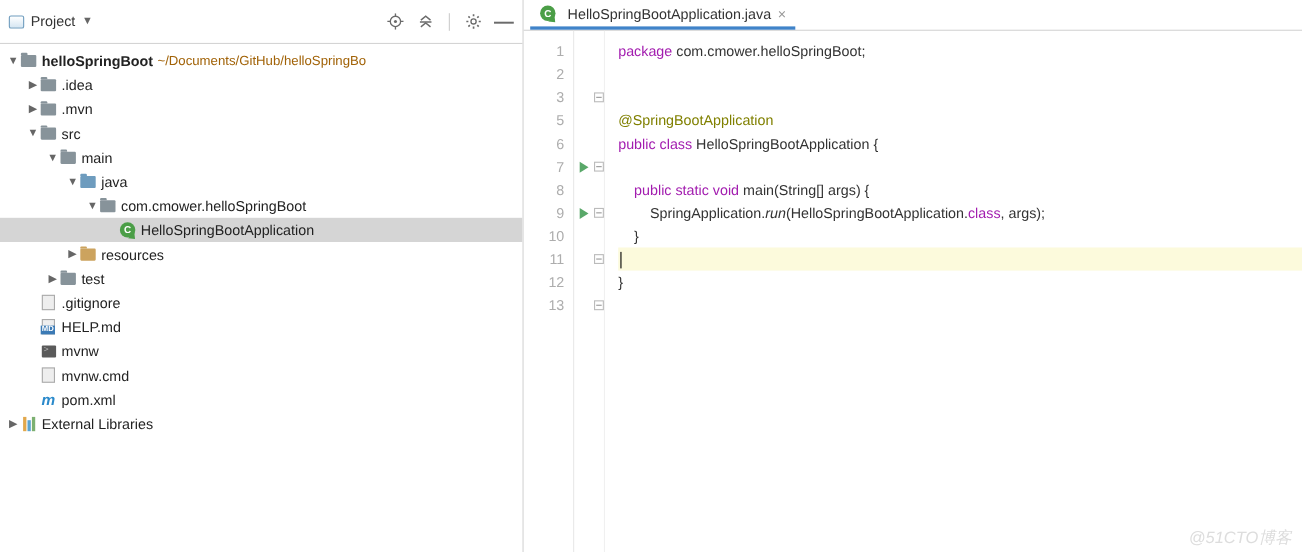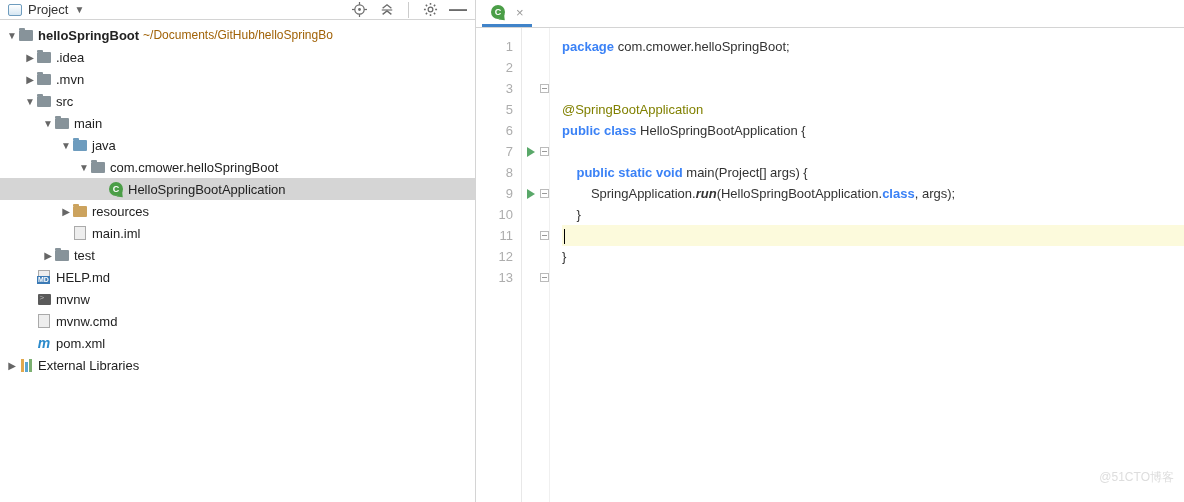--- a/index.html
+++ b/index.html
@@ -1,18 +1,18 @@
 <!DOCTYPE html>
 <html><head>
 <meta charset="utf-8">
 <style>
 * { margin: 0; padding: 0; box-sizing: border-box; font-family: "Segoe UI", "Helvetica Neue", Arial, sans-serif; }
 body { width: 1184px; height: 502px; overflow: hidden; background: #fff; font-size: 13px; color: #333; display: flex; }
 .sidebar { width: 476px; height: 100%; border-right: 1px solid #d4d4d4; display: flex; flex-direction: column; }
-.toolbar { height: 20px; display: flex; align-items: center; padding: 0 8px; border-bottom: 1px solid #d4d4d4; gap: 4px; }
+.toolbar { height: 40px; display: flex; align-items: center; padding: 0 8px; border-bottom: 1px solid #d4d4d4; gap: 4px; }
 .tb-left { display: flex; align-items: center; gap: 6px; flex: 1; }
 .tb-right { display: flex; align-items: center; gap: 10px; }
 .proj-icon { width: 14px; height: 12px; border: 1px solid #6e9cbe; background: linear-gradient(#fff, #d6e6f2); border-radius: 2px; }
 .tb-title { color: #333; }
 .tb-arrow { color: #666; font-size: 10px; }
 .tb-btn { width: 18px; height: 18px; display: flex; align-items: center; justify-content: center; color: #6b6b6b; cursor: pointer; }
 .tb-sep { width: 1px; height: 16px; background: #ccc; margin: 0 2px; }
 .tree { flex: 1; overflow: hidden; padding-top: 4px; }
 .row { display: flex; align-items: center; height: 22px; padding-left: 6px; white-space: nowrap; cursor: default; }
 .row.selected { background: #d5d5d5; }
@@ -52,25 +52,25 @@
 .gutter-icons { width: 18px; padding-top: 8px; }
 .gline, .giline { height: 21px; line-height: 21px; }
 .giline { display: flex; align-items: center; justify-content: center; }
 .run-tri { width: 0; height: 0; border-top: 5px solid transparent; border-bottom: 5px solid transparent; border-left: 8px solid #59a869; }
 .fold-box { width: 9px; height: 9px; border: 1px solid #bbb; position: relative; }
 .fold-box::before { content: ""; position: absolute; left: 1px; right: 1px; top: 3px; height: 1px; background: #999; }
 .fold-line-col { width: 10px; padding-top: 8px; border-right: 1px solid #f0f0f0; }
 .code { flex: 1; padding: 8px 0 0 12px; }
 .cline { height: 21px; line-height: 21px; white-space: pre; }
 .cline.hl { background: #fcfadc; }
-.kw { color: #3b82f6; font-weight: bold; }
+.kw { color: #a21caf; font-weight: normal; }
 .ann { color: #808000; }
-.fn-it { font-style: italic; font-weight: bold; }
+.fn-it { font-style: italic; }
 .cursor { display: inline-block; width: 1px; height: 15px; background: #000; vertical-align: middle; margin-left: 2px; }
-.watermark { position: absolute; right: 10px; bottom: 16px; color: #ddd; font-size: 12px; }
+.watermark { position: absolute; right: 10px; bottom: 3px; color: #ddd; font-size: 15px; font-style: italic; }
 </style>
 </head>
 <body>
 
 <div class="sidebar">
   <div class="toolbar">
     <div class="tb-left">
       <span class="proj-icon"></span>
       <span class="tb-title">Project</span>
       <span class="tb-arrow">▼</span>
@@ -169,33 +169,33 @@
       </div>
     <div class="row">
         <span class="indent" style="width:54px"></span>
         <span class="arr">▶</span>
         <span class="ic">
           <span class="fld gold"></span>
         </span>
         <span class="lbl">resources</span>
       </div>
     <div class="row">
-        <span class="indent" style="width:66px"></span>
+        <span class="indent" style="width:36px"></span>
+        <span class="arr">▶</span>
+        <span class="ic">
+          <span class="fld"></span>
+        </span>
+        <span class="lbl">test</span>
+      </div>
+    <div class="row">
+        <span class="indent" style="width:30px"></span>
         <span class="ic">
           <span class="file-ic"></span>
         </span>
-        <span class="lbl">main.iml</span>
-      </div>
-    <div class="row">
-        <span class="indent" style="width:36px"></span>
-        <span class="arr">▶</span>
-        <span class="ic">
-          <span class="fld"></span>
-        </span>
-        <span class="lbl">test</span>
+        <span class="lbl">.gitignore</span>
       </div>
     <div class="row">
         <span class="indent" style="width:30px"></span>
         <span class="ic">
           <span class="file-ic">
             <span class="tag md-tag">MD</span>
           </span>
         </span>
         <span class="lbl">HELP.md</span>
       </div>
@@ -233,20 +233,21 @@
       </div>
   </div>
 </div>
 
 <div class="editor">
   <div class="tabs">
     <div class="tab active">
       <span class="ic">
           <span class="java-ic">C</span>
         </span>
+      <span>HelloSpringBootApplication.java</span>
       <span class="tab-close">×</span>
     </div>
   </div>
   <div class="code-area">
     <div class="gutter">
       <div class="gline">1</div>
         <div class="gline">2</div>
         <div class="gline">3</div>
         <div class="gline">5</div>
         <div class="gline">6</div>
@@ -300,21 +301,21 @@
           <span class="fold-box"></span>
         </div>
     </div>
     <div class="code">
       <div class="cline"><span class="kw">package</span><span> com.cmower.helloSpringBoot;</span></div>
       <div class="cline"></div>
       <div class="cline"></div>
       <div class="cline"><span class="ann">@SpringBootApplication</span></div>
       <div class="cline"><span class="kw">public</span> <span class="kw">class</span><span> HelloSpringBootApplication {</span></div>
       <div class="cline"></div>
-      <div class="cline">    <span class="kw">public</span> <span class="kw">static</span> <span class="kw">void</span><span> main(Project[] args) {</span></div>
+      <div class="cline">    <span class="kw">public</span> <span class="kw">static</span> <span class="kw">void</span><span> main(String[] args) {</span></div>
       <div class="cline"><span>        SpringApplication.</span><span class="fn-it">run</span><span>(HelloSpringBootApplication.</span><span class="kw">class</span><span>, args);</span></div>
       <div class="cline"><span>    }</span></div>
       <div class="cline hl"><span class="cursor"></span></div>
       <div class="cline"><span>}</span></div>
     </div>
   </div>
 </div>
 
 <div class="watermark">@51CTO博客</div>
 

